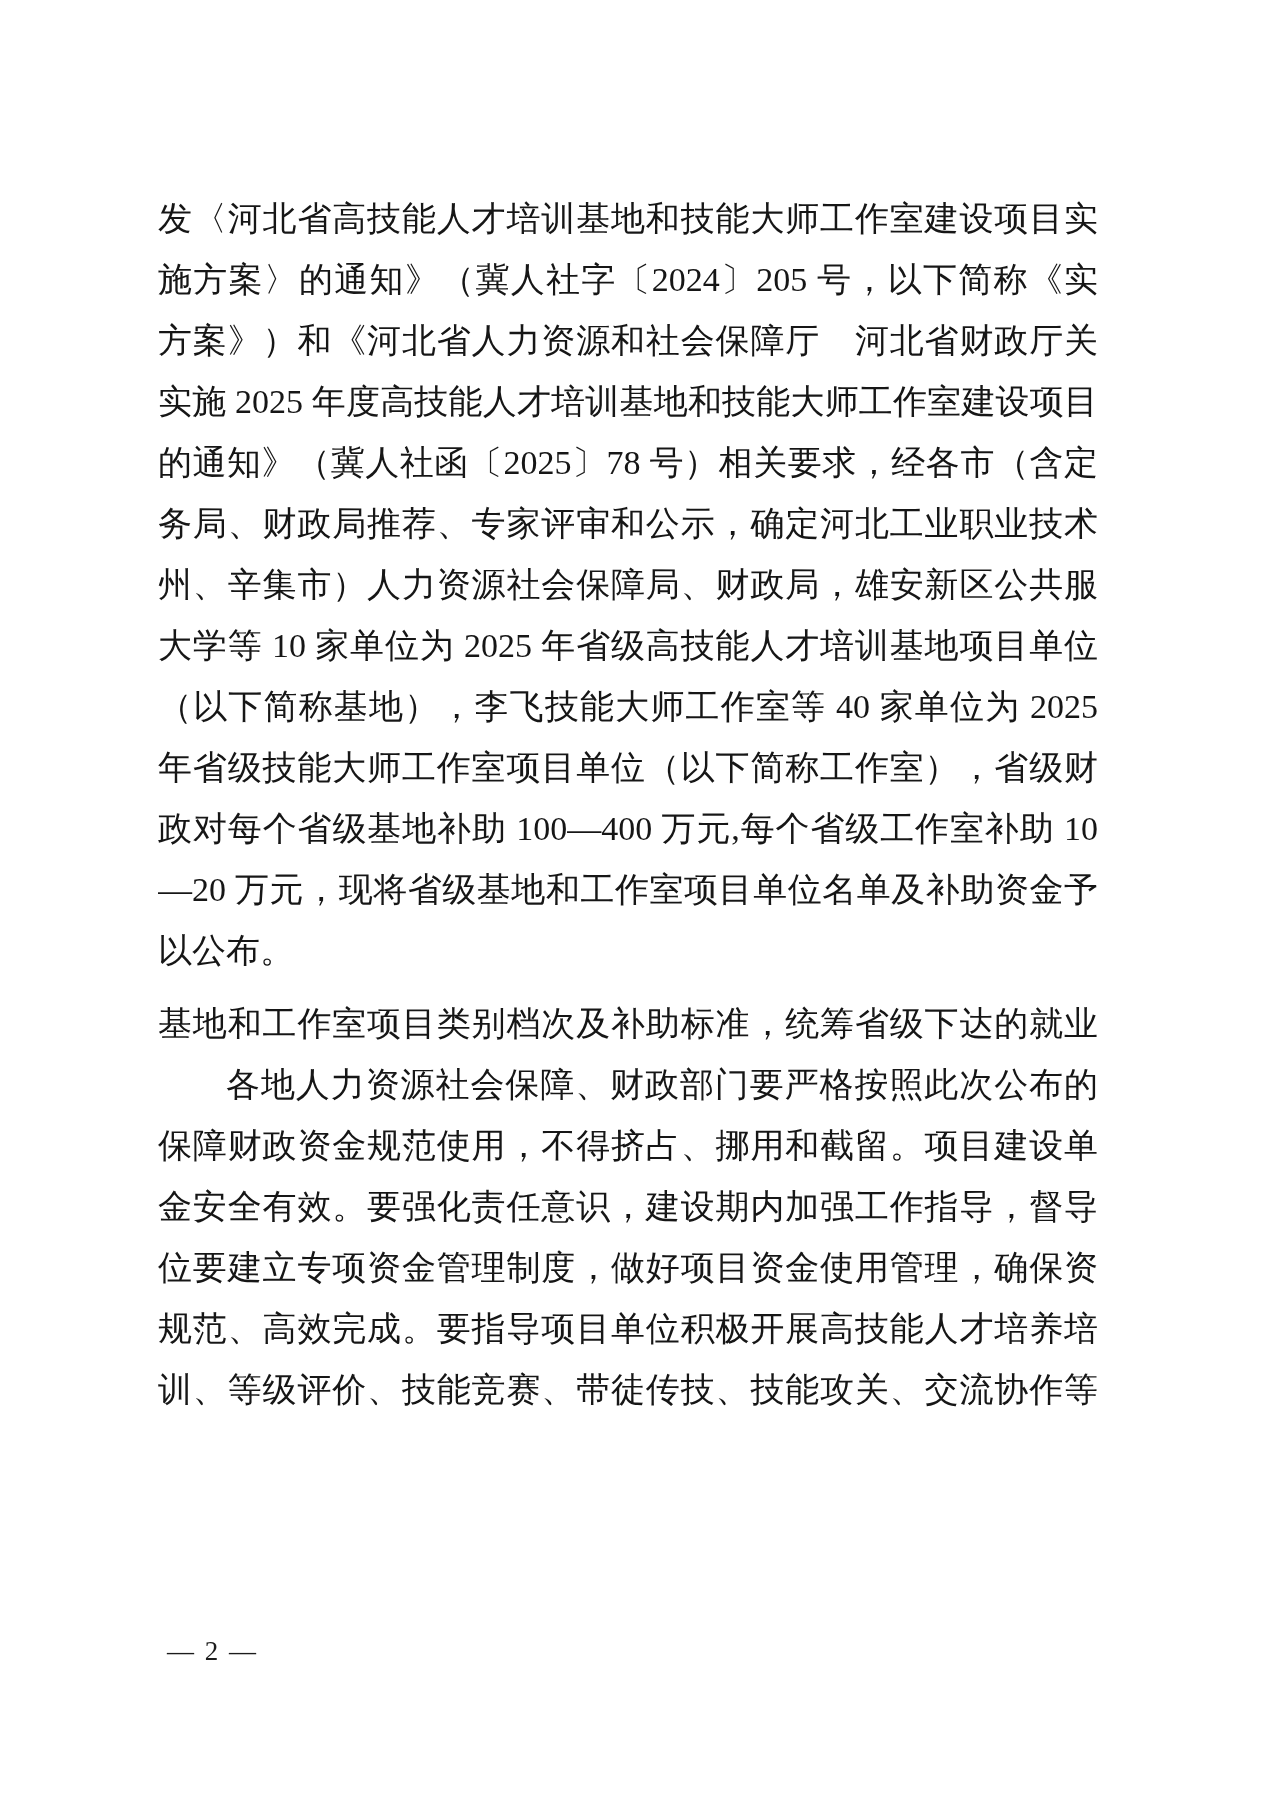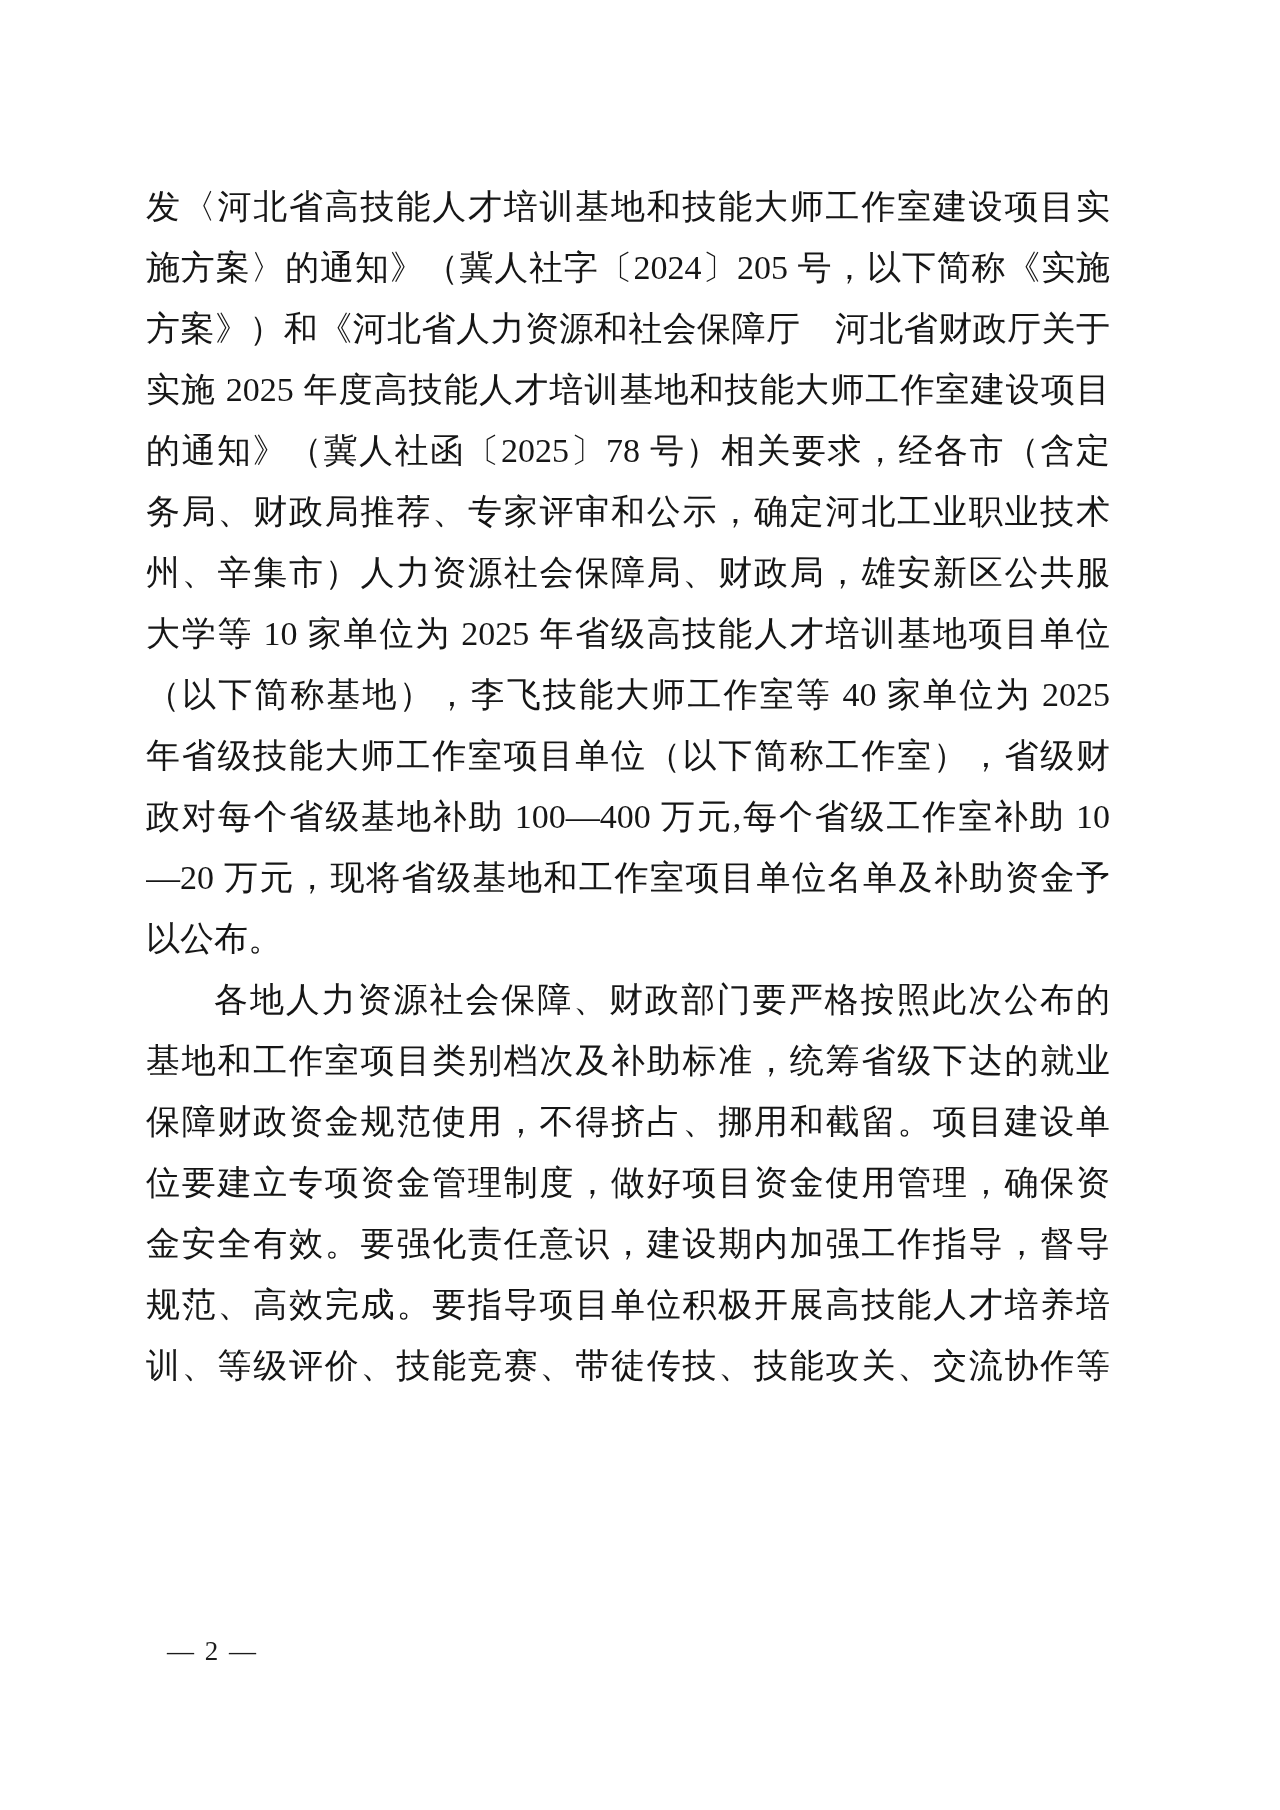--- a/index.html
+++ b/index.html
@@ -16,21 +16,21 @@
     font-family: "Liberation Serif", "DejaVu Serif", serif;
     color: #161616;
   }
   .body-text {
     position: absolute;
     left: 146px;
     top: 176px;
     width: 964px;
   }
   .paragraph {
-    margin: 0;
+    margin: 12px;
     padding: 0;
   }
   .line {
     height: 61px;
     line-height: 61px;
     font-size: 34px;
     text-align: justify;
     text-align-last: justify;
     overflow: hidden;
   }
@@ -65,25 +65,25 @@
         <div class="line">务局、财政局推荐、专家评审和公示，确定河北工业职业技术</div>
         <div class="line">州、辛集市）人力资源社会保障局、财政局，雄安新区公共服</div>
         <div class="line">大学等 10 家单位为 2025 年省级高技能人才培训基地项目单位</div>
         <div class="line">（以下简称基地），李飞技能大师工作室等 40 家单位为 2025</div>
         <div class="line">年省级技能大师工作室项目单位（以下简称工作室），省级财</div>
         <div class="line">政对每个省级基地补助 100—400 万元,每个省级工作室补助 10</div>
         <div class="line">—20 万元，现将省级基地和工作室项目单位名单及补助资金予</div>
         <div class="line no-stretch">以公布。</div>
       </div>
       <div class="paragraph">
+        <div class="line">基地和工作室项目类别档次及补助标准，统筹省级下达的就业</div>
         <div class="line indent">各地人力资源社会保障、财政部门要严格按照此次公布的</div>
-        <div class="line">基地和工作室项目类别档次及补助标准，统筹省级下达的就业</div>
         <div class="line">保障财政资金规范使用，不得挤占、挪用和截留。项目建设单</div>
+        <div class="line">金安全有效。要强化责任意识，建设期内加强工作指导，督导</div>
         <div class="line">位要建立专项资金管理制度，做好项目资金使用管理，确保资</div>
-        <div class="line">金安全有效。要强化责任意识，建设期内加强工作指导，督导</div>
         <div class="line">规范、高效完成。要指导项目单位积极开展高技能人才培养培</div>
         <div class="line">训、等级评价、技能竞赛、带徒传技、技能攻关、交流协作等</div>
       </div>
     </main>
   <footer class="page-footer">
     <span>— 2 —</span>
   </footer>
 </div>
 
 </body></html>

